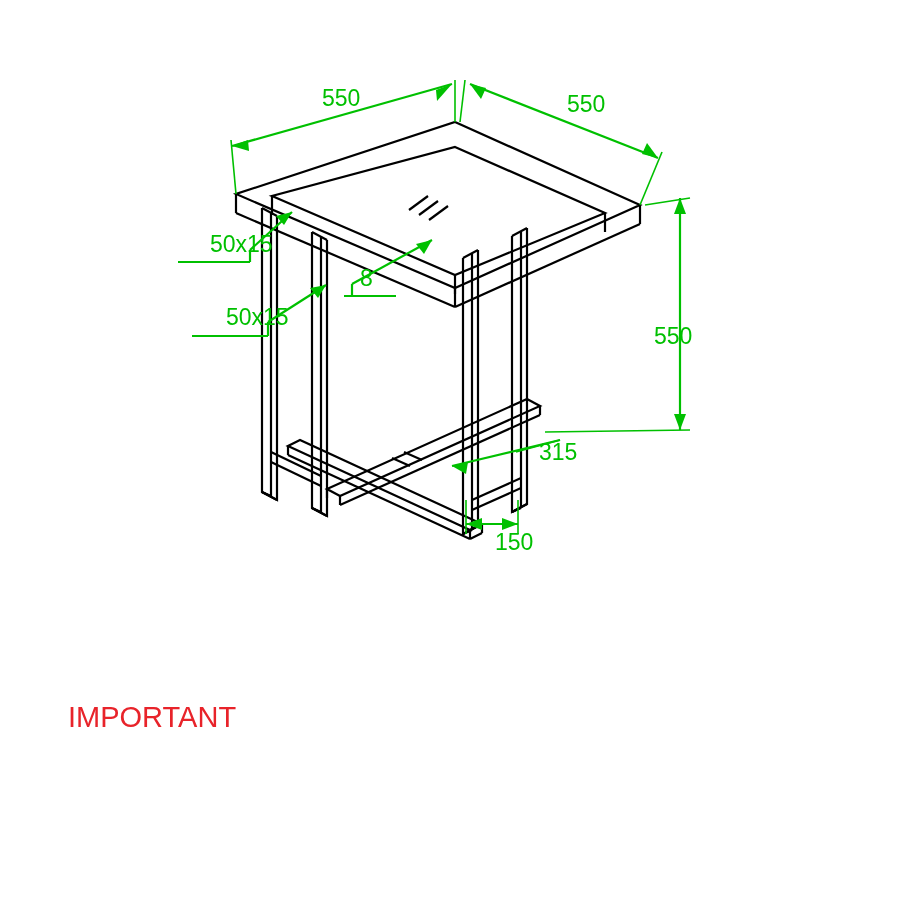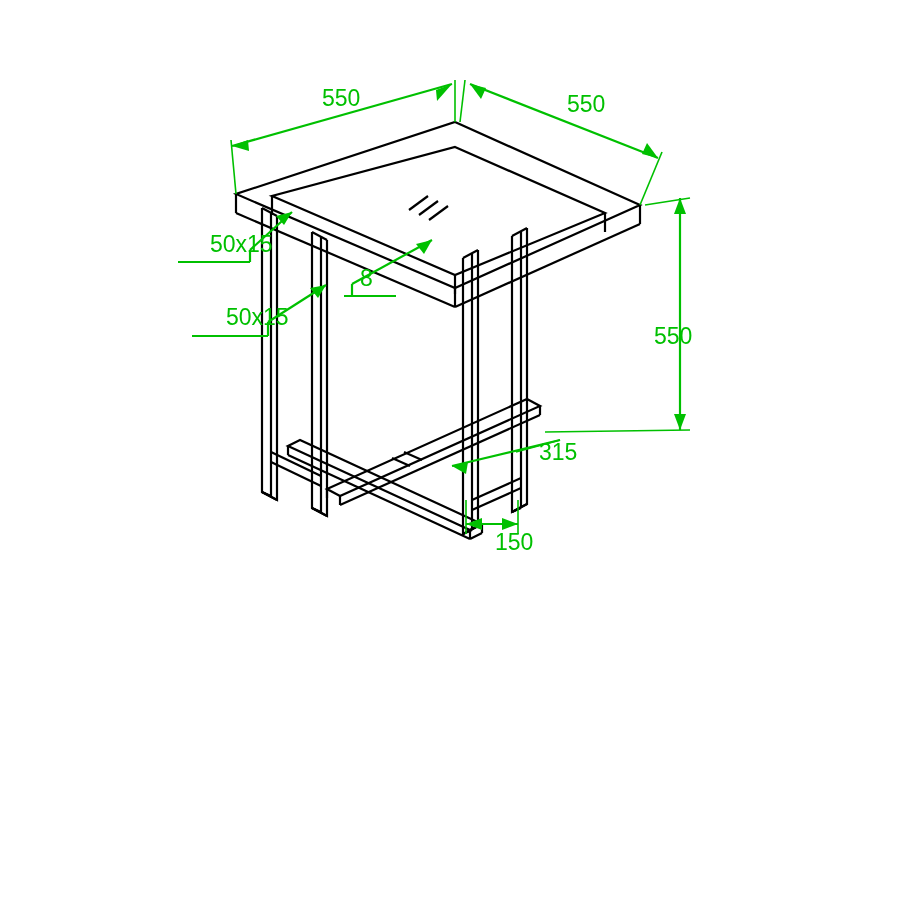--- a/index.html
+++ b/index.html
@@ -171,18 +171,19 @@
       <text x="654" y="344">550</text>
       <text x="210" y="252">50x15</text>
       <text x="226" y="325">50x15</text>
       <text x="360" y="286">8</text>
       <text x="539" y="460">315</text>
       <text x="495" y="550">150</text>
     </g>
   </svg>
 
   <div class="notes">
+    <div>IMPORTANT</div>
     
     
     
   </div>
 
 </div>
 
 </body></html>

